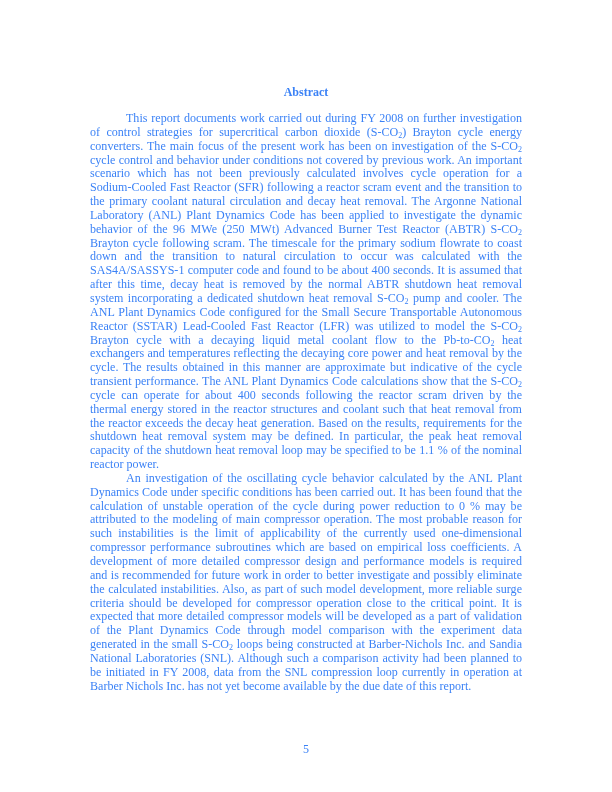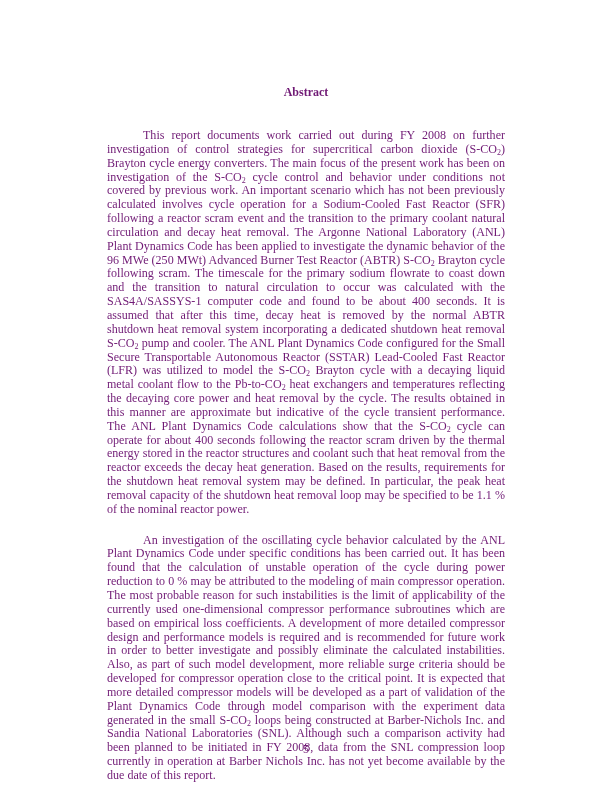--- a/index.html
+++ b/index.html
@@ -1,32 +1,32 @@
 <!DOCTYPE html>
 <html><head>
 <meta charset="utf-8">
 <style>
   html, body { margin: 0; padding: 0; background: #ffffff; }
   body { width: 612px; height: 792px; position: relative; overflow: hidden; }
   .page {
     position: absolute; left: 0; top: 0; width: 612px; height: 792px;
     background: #ffffff;
     font-family: "Liberation Serif", "DejaVu Serif", serif;
-    color: #701a75;
+    color: #3b82f6;
   }
   .title {
     position: absolute; left: 0; width: 612px; top: 85px;
     text-align: center; font-weight: bold; font-size: 12px; line-height: 14px;
   }
   .body-text {
     position: absolute; left: 90px; top: 112px; width: 432px;
     font-size: 12.05px; line-height: 13.85px;
     text-align: justify;
   }
-  .body-text p { margin: 17px; text-indent: 36px; }
+  .body-text p { margin: 0; text-indent: 36px; }
   .page-num {
     position: absolute; left: 0; width: 612px; top: 742px;
     text-align: center; font-size: 12px; line-height: 14px;
   }
   sub { font-size: 8px; line-height: 0; vertical-align: -2px; }
 </style>
 </head>
 <body>
 
 <div class="page">

